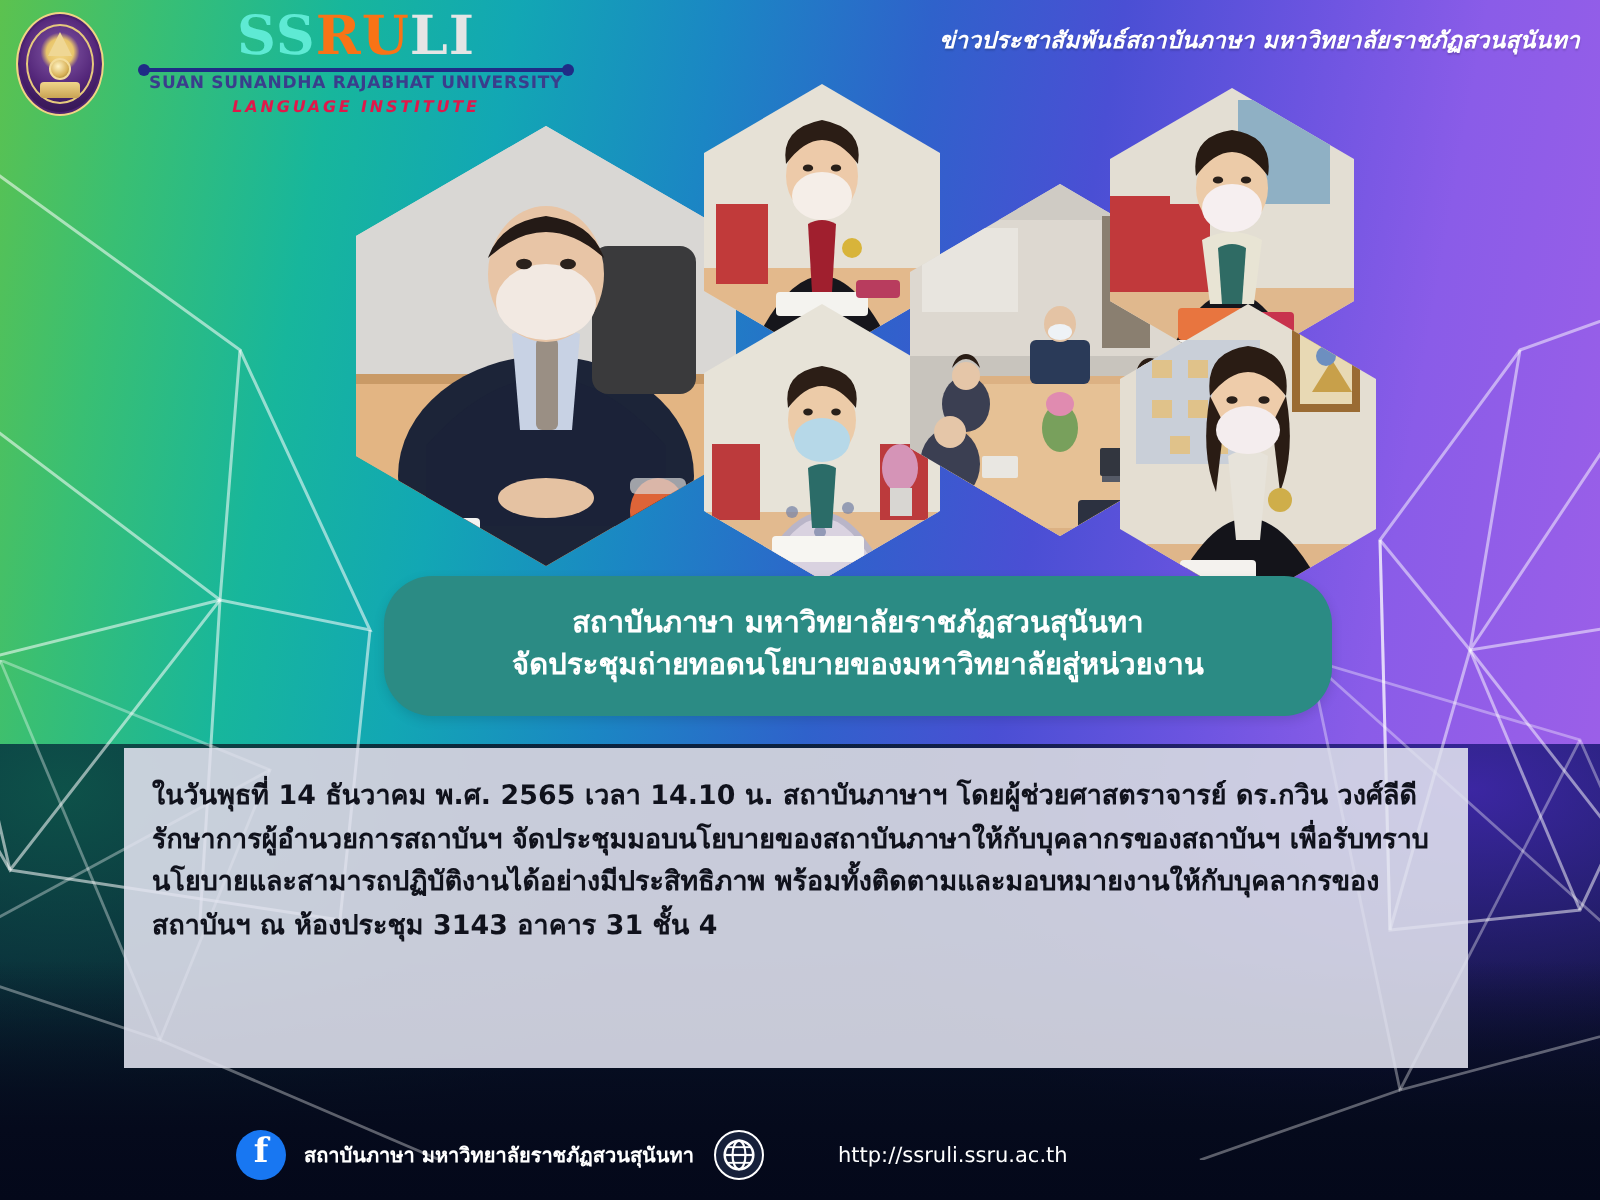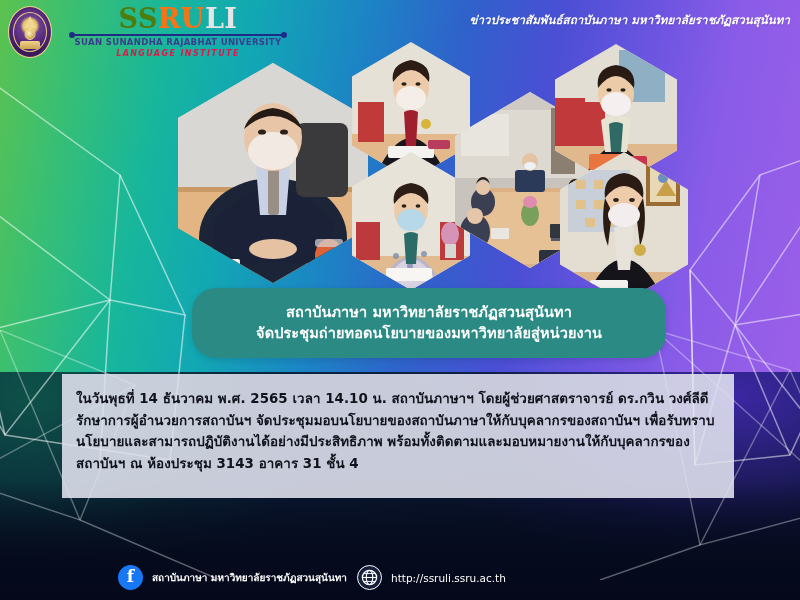--- a/index.html
+++ b/index.html
@@ -68,21 +68,21 @@
     width:20px; height:8px; border-radius:2px;
     background:linear-gradient(#f0d58a,#c9a354);
   }
 
   .brand { position:absolute; left:58px; top:5px; width:240px; text-align:center; }
   .brand .word {
     font-family:"DejaVu Serif","Liberation Serif",serif;
     font-weight:bold; font-size:27px; letter-spacing:.5px; line-height:1;
     white-space:nowrap;
   }
-  .brand .word .a { color:#4d7c0f; }
+  .brand .word .a { color:#5eead4; }
   .brand .word .b { color:#f97316; }
   .brand .word .c { color:#e5e5e5; }
   .brand .bar {
     height:2px; background:#1f2c86; margin:2px 14px 1px 14px; position:relative;
   }
   .brand .bar:before,.brand .bar:after{
     content:""; position:absolute; top:-2px; width:6px; height:6px; border-radius:50%;
     background:#1f2c86;
   }
   .brand .bar:before{ left:-3px; } .brand .bar:after{ right:-3px; }
@@ -119,21 +119,21 @@
     display:flex; align-items:center; justify-content:center; flex-direction:column;
     box-shadow:0 2px 6px rgba(0,0,0,.12);
   }
   .title-banner .ln {
     color:#ffffff; font-weight:bold; font-size:14.5px; line-height:1.45;
     text-align:center; white-space:nowrap; letter-spacing:.1px;
   }
 
   
   .body-panel {
-    position:absolute; left:62px; top:374px; width:672px; height:124px;
+    position:absolute; left:62px; top:374px; width:672px; height:160px;
     background:rgba(226,228,240,.88); z-index:6;
     padding:14px 14px 0 14px;
   }
   .body-panel p {
     color:#10121c; font-weight:bold; font-size:13.4px; line-height:1.62;
     letter-spacing:.05px;
   }
 
   
   .footer { position:absolute; left:0; top:556px; width:800px; height:44px; z-index:8; }
@@ -152,21 +152,21 @@
     background:#16203a; border:1.5px solid #ffffff;
     display:flex; align-items:center; justify-content:center;
   }
   .phone-icon {
     width:25px; height:25px; border-radius:50%; background:#ffffff;
     display:flex; align-items:center; justify-content:center;
   }
   .fitem.web { left:357px; top:9px; }
   .fitem.fb  { left:118px; top:9px; }
   .fitem.tel { left:539px; top:9px; }
-  .fitem.web .flabel, .fitem.tel .flabel { font-size:10.5px; font-weight:normal; }
+  .fitem.web .flabel, .fitem.tel .flabel { font-size:10.5px; font-weight:normal;margin-left:28px; }
 </style>
 </head>
 <body>
 
 <div id="poster">
 
   <div class="bg-top"></div>
 
   <div class="bg-bottom"></div>
 

